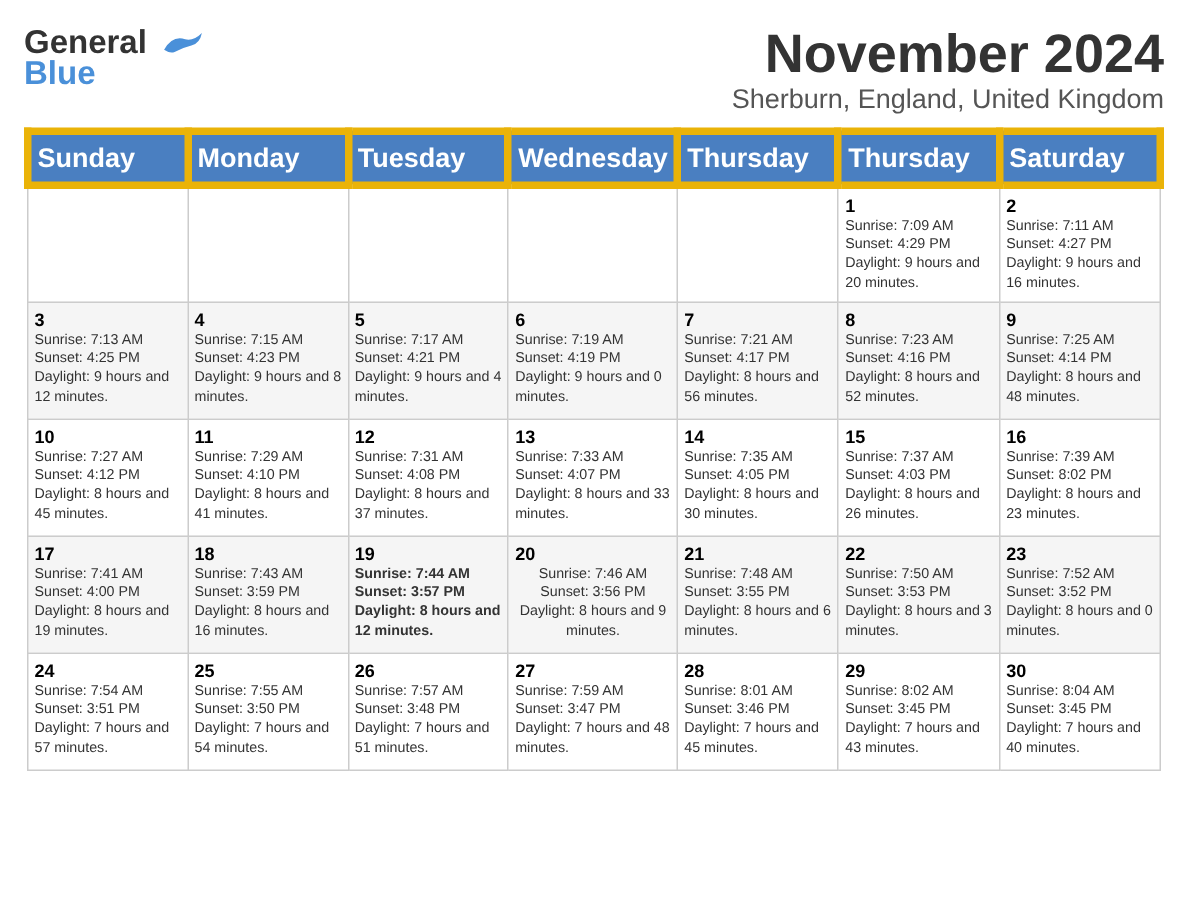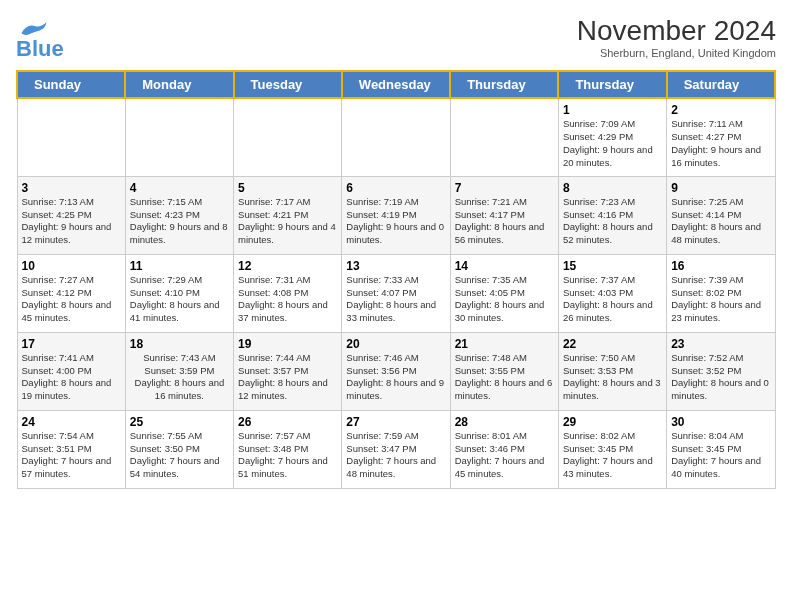--- a/index.html
+++ b/index.html
@@ -38,42 +38,42 @@
       display: inline-block;
       width: 28px;
       height: 18px;
       margin-left: 4px;
       vertical-align: middle;
     }
     .title-block {
       text-align: right;
     }
     .month-title {
-      font-size: 28px;
-      font-weight: normal;
+      font-size: 36px;
+      font-weight: bold;
       color: #333;
       line-height: 1.1;
     }
     .subtitle {
-      font-size: 11px;
+      font-size: 18px;
       color: #555;
     }
     .calendar {
       width: 100%;
       border-collapse: collapse;
       font-size: 10.5px;
     }
     .calendar thead th {
       background: #4a7fc1;
       color: #fff;
-      padding: 5px 16px;
+      padding: 5px 4px;
       text-align: left;
-      font-size: 13px;
+      font-size: 18px;
       font-weight: bold;
-      border: 2px solid #eab308;
+      border: 5px solid #eab308;
     }
     .calendar tbody td {
       border: 1px solid #ccc;
       vertical-align: top;
       padding: 4px 4px;
       width: calc(100% / 7);
       height: 78px;
       background: #fff;
     }
     .calendar tbody tr:nth-child(even) td {
@@ -95,20 +95,21 @@
     }
   </style>
 </head>
 <body>
 
 <div class="page">
   <div class="header">
     <div class="logo">
       <div style="display:flex;align-items:center;">
         <span class="logo-text">
+          <span style="color:#333;">General</span>
           <svg class="logo-bird" viewBox="0 0 40 24" width="36" height="22">
             <path d="M2 18 Q10 4 22 8 Q30 10 38 2 Q36 12 28 14 Q20 16 12 20 Q8 22 2 18Z" fill="#4a90d9"></path>
           </svg>
         </span>
       </div>
       <div style="font-size:22px;font-weight:bold;color:#4a90d9;margin-top:-4px;">Blue</div>
     </div>
     <div class="title-block">
       <div class="month-title">November 2024</div>
       <div class="subtitle">Sherburn, England, United Kingdom</div>
@@ -237,33 +238,33 @@
         </tr>
         <tr>
           <td>
             <span class="day-num">17</span>
             <div class="day-info" style="white-space: pre-line;">Sunrise: 7:41 AM
 Sunset: 4:00 PM
 Daylight: 8 hours and 19 minutes.</div>
           </td>
           <td>
             <span class="day-num">18</span>
-            <div class="day-info" style="white-space: pre-line; text-align: center;">Sunrise: 7:43 AM
+            <div class="day-info" style="white-space: pre-line;">Sunrise: 7:43 AM
 Sunset: 3:59 PM
 Daylight: 8 hours and 16 minutes.</div>
           </td>
           <td>
             <span class="day-num">19</span>
-            <div class="day-info" style="white-space: pre-line;">Sunrise: 7:44 AM
+            <div class="day-info" style="white-space: pre-line; font-weight: bold;">Sunrise: 7:44 AM
 Sunset: 3:57 PM
 Daylight: 8 hours and 12 minutes.</div>
           </td>
           <td>
             <span class="day-num">20</span>
-            <div class="day-info" style="white-space: pre-line;">Sunrise: 7:46 AM
+            <div class="day-info" style="white-space: pre-line; text-align: center;">Sunrise: 7:46 AM
 Sunset: 3:56 PM
 Daylight: 8 hours and 9 minutes.</div>
           </td>
           <td>
             <span class="day-num">21</span>
             <div class="day-info" style="white-space: pre-line;">Sunrise: 7:48 AM
 Sunset: 3:55 PM
 Daylight: 8 hours and 6 minutes.</div>
           </td>
           <td>

